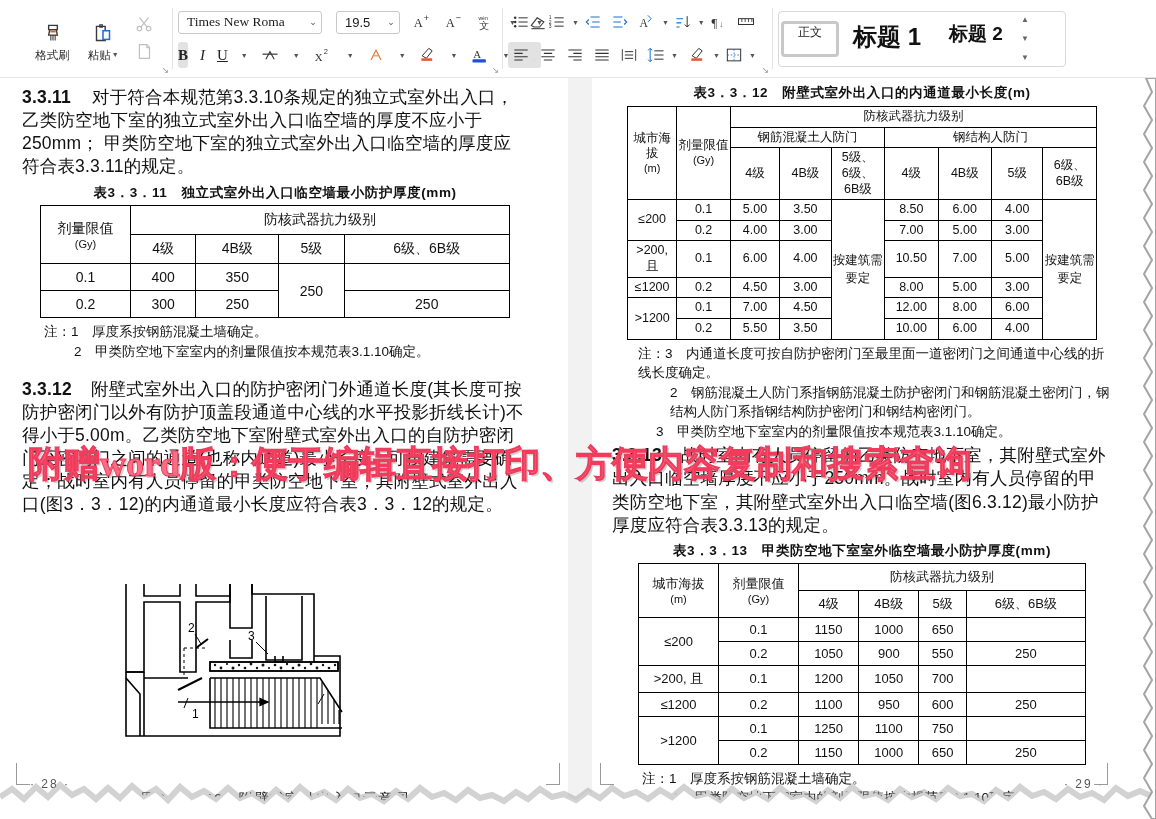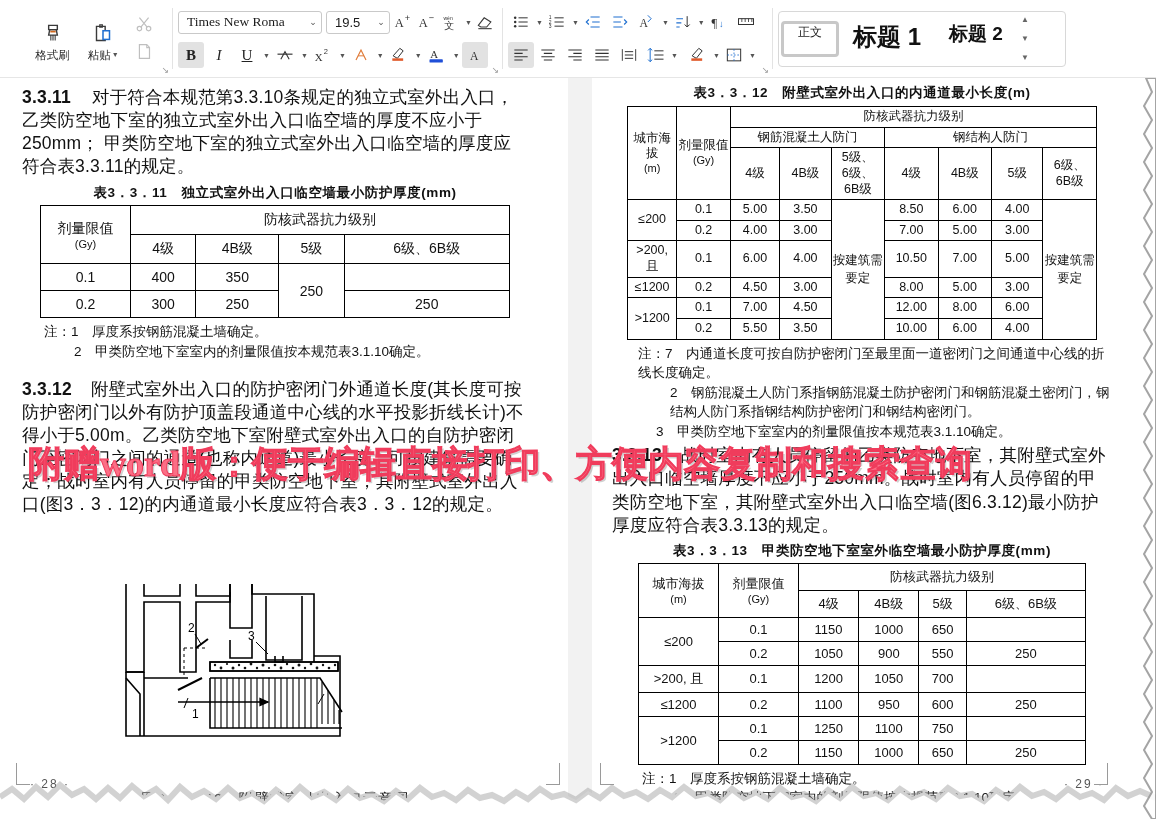--- a/index.html
+++ b/index.html
@@ -19,21 +19,21 @@
     border-bottom: 1px solid #e6e6e6;
     display: flex;
     align-items: stretch;
   }
   .rgroup { display: flex; flex-direction: column; justify-content: center;
             padding: 0 6px; position: relative; }
   .rgroup + .rgroup::before {
     content: ""; position: absolute; left: 0; top: 8px; bottom: 8px;
     width: 1px; background: #e3e3e3;
   }
-  .rrow { display: flex; align-items: center; gap: 2px; }
+  .rrow { display: flex; align-items: center; gap: 12px; }
 
   .ic { display: inline-flex; align-items: center; justify-content: center;
         color: #444; cursor: default; }
   .btn { display: inline-flex; flex-direction: column; align-items: center;
          justify-content: center; padding: 2px 4px; border-radius: 3px;
          min-width: 26px; }
   .btn .lbl { font-size: 11.5px; color: #2b2b2b; margin-top: 1px;
               font-family: "Liberation Sans", sans-serif; white-space: nowrap; }
   .dis { opacity: .32; }
   .caret { font-size: 7px; color: #555; margin-left: 1px; line-height: 1; }
@@ -639,21 +639,21 @@
           <td>0.2</td>
           <td>5.50</td>
           <td>3.50</td>
           <td>10.00</td>
           <td>6.00</td>
           <td>4.00</td>
         </tr>
       </tbody>
         </table>
 
-      <div class="note" style="margin:4px 0 0 26px; text-indent:0;">注：7　内通道长度可按自防护密闭门至最里面一道密闭门之间通道中心线的折线长度确定。</div>
+      <div class="note" style="margin:4px 0 0 26px; text-indent:0;">注：3　内通道长度可按自防护密闭门至最里面一道密闭门之间通道中心线的折线长度确定。</div>
       <div class="note" style="margin:0 0 0 58px;">2　钢筋混凝土人防门系指钢筋混凝土防护密闭门和钢筋混凝土密闭门，钢结构人防门系指钢结构防护密闭门和钢结构密闭门。</div>
       <div class="note" style="margin:0 0 0 44px;">3　甲类防空地下室室内的剂量限值按本规范表3.1.10确定。</div>
 
       <p class="para" style="margin:3px 0 0 0;">
         <span class="num">3.3.13</span>
         <span style="display:inline-block;width:14px"></span><span>战时室内有人员停留的乙类防空地下室，其附壁式室外出入口临空墙厚度不应小于250mm。战时室内有人员停留的甲类防空地下室，其附壁式室外出入口临空墙(图6.3.12)最小防护厚度应符合表3.3.13的规定。</span>
       </p>
 
       <div class="tblcap" style="margin:5px 0 3px 0;">表3．3．13　甲类防空地下室室外临空墙最小防护厚度(mm)</div>
 

